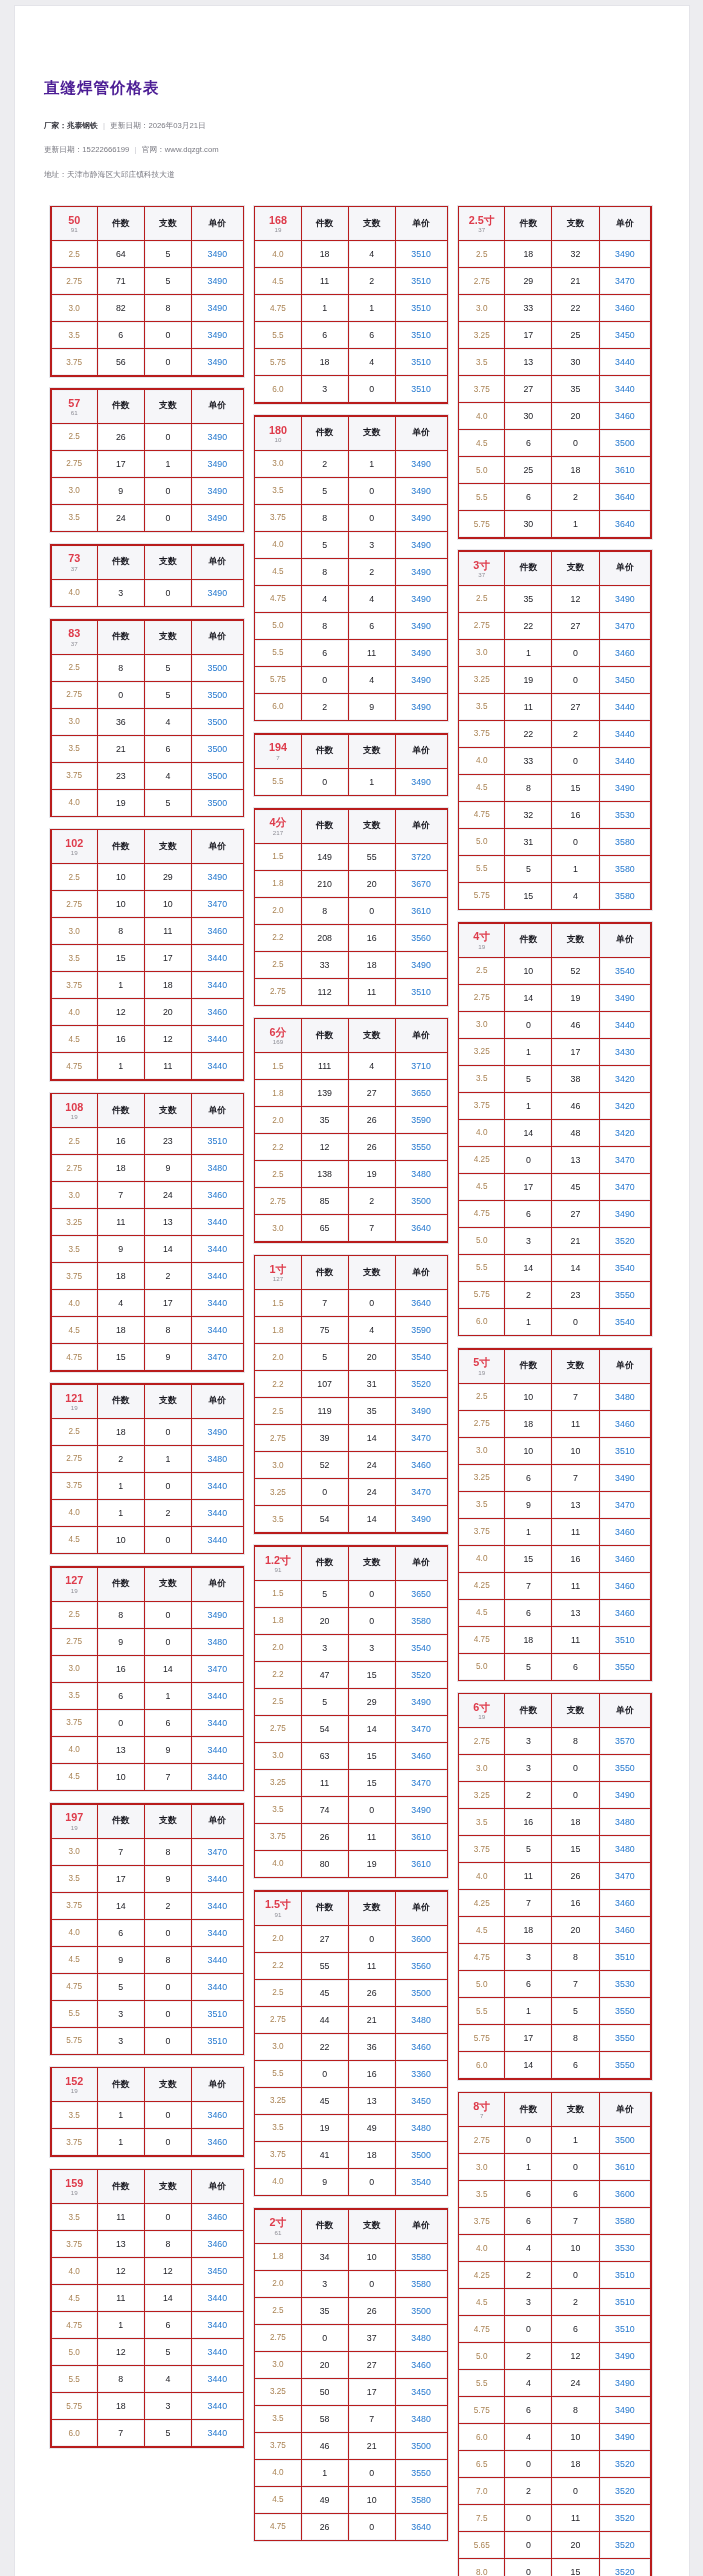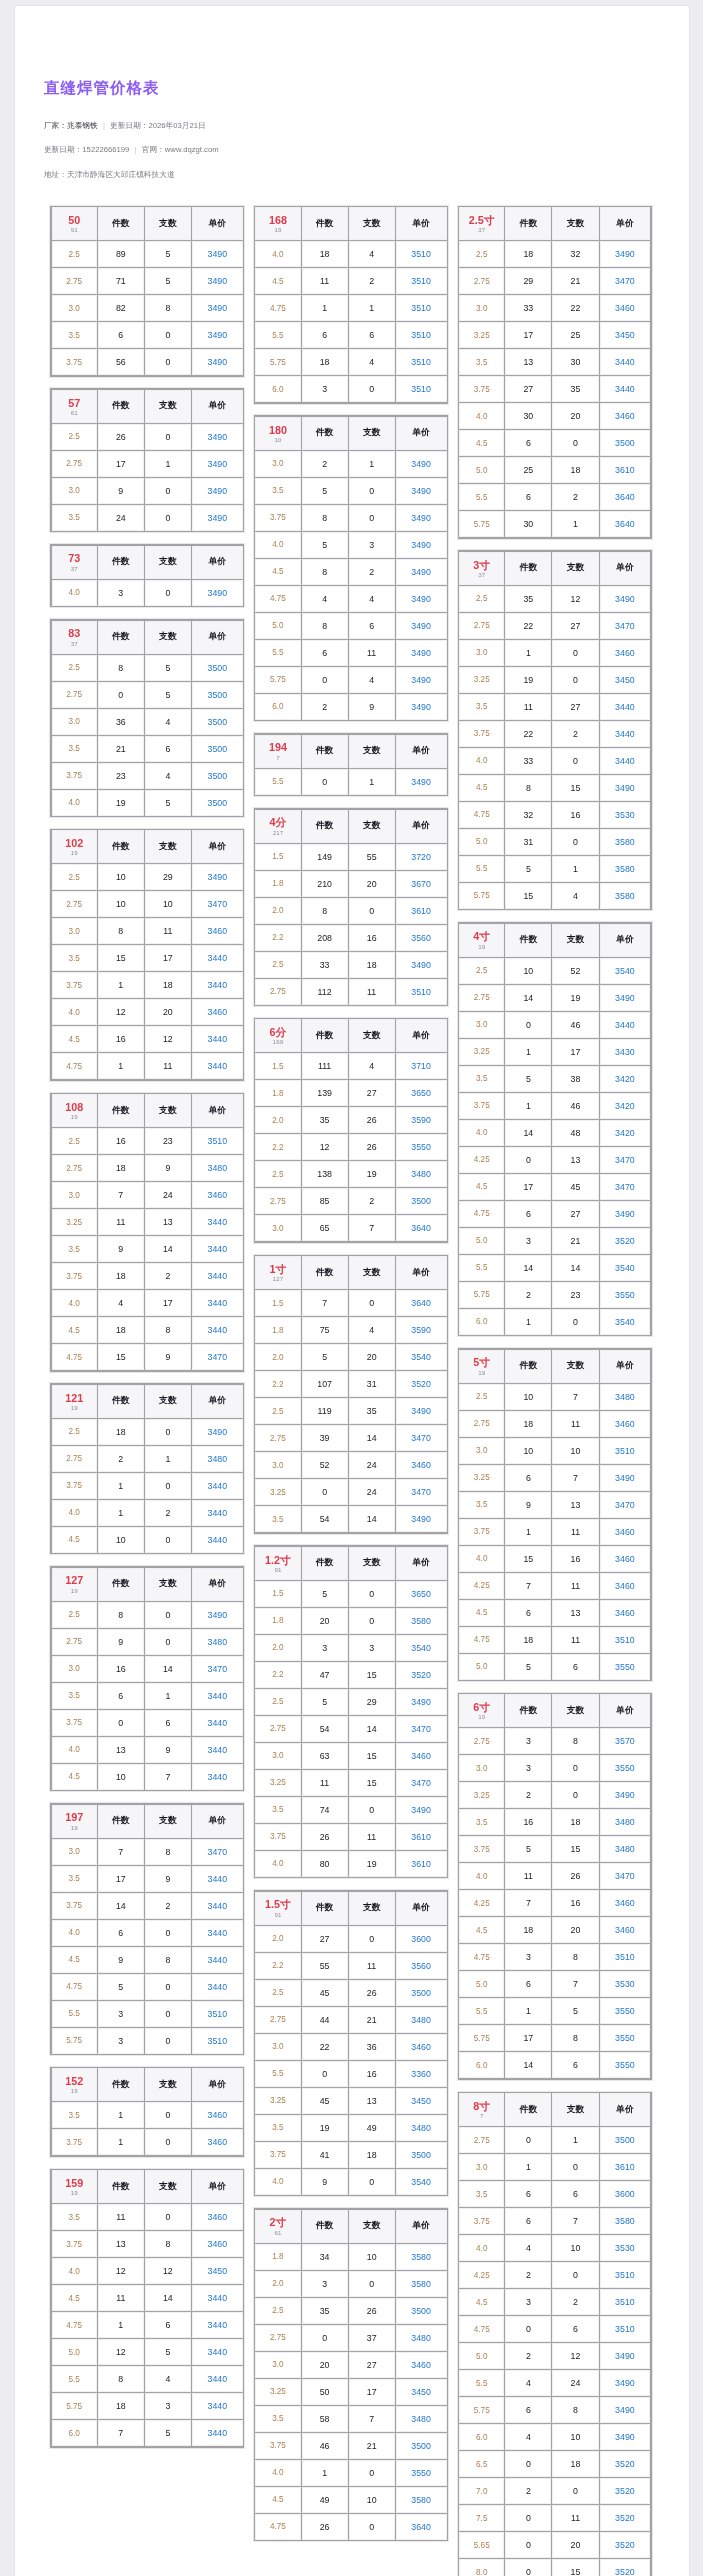--- a/index.html
+++ b/index.html
@@ -1,26 +1,26 @@
 <!DOCTYPE html>
 <html style="font-size:8.2px"><head>
 <meta charset="utf-8">
 <style>
   * { box-sizing: border-box; margin: 0; padding: 0; }
   html, body { background: #ededf0; font-family: "Liberation Sans", "DejaVu Sans", sans-serif; }
   .page { width: 704px; margin: 0 auto; background: #ededf0; padding: 5.2px 14px 0 14px; }
   .card { background: #ffffff; border: 0.5px solid #e4e4e9; }
   .inner { padding: 72px 31px 15.5px 15.5px; }
-  h1.title { color: #8b5cf6; font-size: 15.5px; font-weight: bold; letter-spacing: 1px; margin-bottom: 21.7px; padding-left: 13.4px; }
+  h1.title { color: #4c1d95; font-size: 15.5px; font-weight: bold; letter-spacing: 1px; margin-bottom: 21.7px; padding-left: 13.4px; }
   p.info { color: #7a7a82; font-size: 7.7px; margin-bottom: 14.4px; padding-left: 13.4px; }
-  p.info .strong { color: #34343c; font-weight: normal; }
+  p.info .strong { color: #34343c; font-weight: bold; }
   p.info .sep { color: #c9c9d0; margin: 0 5.2px; }
   .columns { display: flex; gap: 7.7px; margin: 25px 5.2px 0 18.6px; align-items: flex-start; }
   .col { flex: 1; min-width: 0; }
-  .ptable { border: 0.5px solid #e7e7ec; background: #a3a3a3; padding: 0.5px; margin-bottom: 9.8px; }
+  .ptable { border: 0.5px solid #e7e7ec; background: #b91c1c; padding: 0.5px; margin-bottom: 9.8px; }
   .ptable table { width: 100%; border-collapse: separate; border-spacing: 1px; }
   .ptable th, .ptable td { background: #ffffff; border: 0.5px solid #f0f0f4; text-align: center; vertical-align: middle; }
   .ptable thead th { background: #f6f6f9; height: 33px; font-size: 8.8px; color: #17171f; font-weight: bold; }
   .ptable thead th.size-cell { width: 24%; }
   .size-num { color: #de3b4b; font-size: 10.8px; font-weight: bold; line-height: 1.15; }
   .size-sub { color: #8e8e96; font-size: 6.2px; font-weight: normal; line-height: 1.2; }
   .ptable td { height: 26px; font-size: 8.8px; color: #1c1c22; }
   .ptable td.c-thick { color: #aa8354; font-size: 8.2px; }
   .ptable td.c-price { color: #2478cf; }
 </style>
@@ -50,21 +50,21 @@
                       <div class="size-sub">91</div>
                     </th>
                     <th>件数</th>
                     <th>支数</th>
                     <th>单价</th>
                   </tr>
                 </thead>
                 <tbody>
                   <tr>
                     <td class="c-thick">2.5</td>
-                    <td class="c-num">89</td>
+                    <td class="c-num">64</td>
                     <td class="c-num">5</td>
                     <td class="c-price">3490</td>
                   </tr>
                   <tr>
                     <td class="c-thick">2.75</td>
                     <td class="c-num">71</td>
                     <td class="c-num">5</td>
                     <td class="c-price">3490</td>
                   </tr>
                   <tr>

